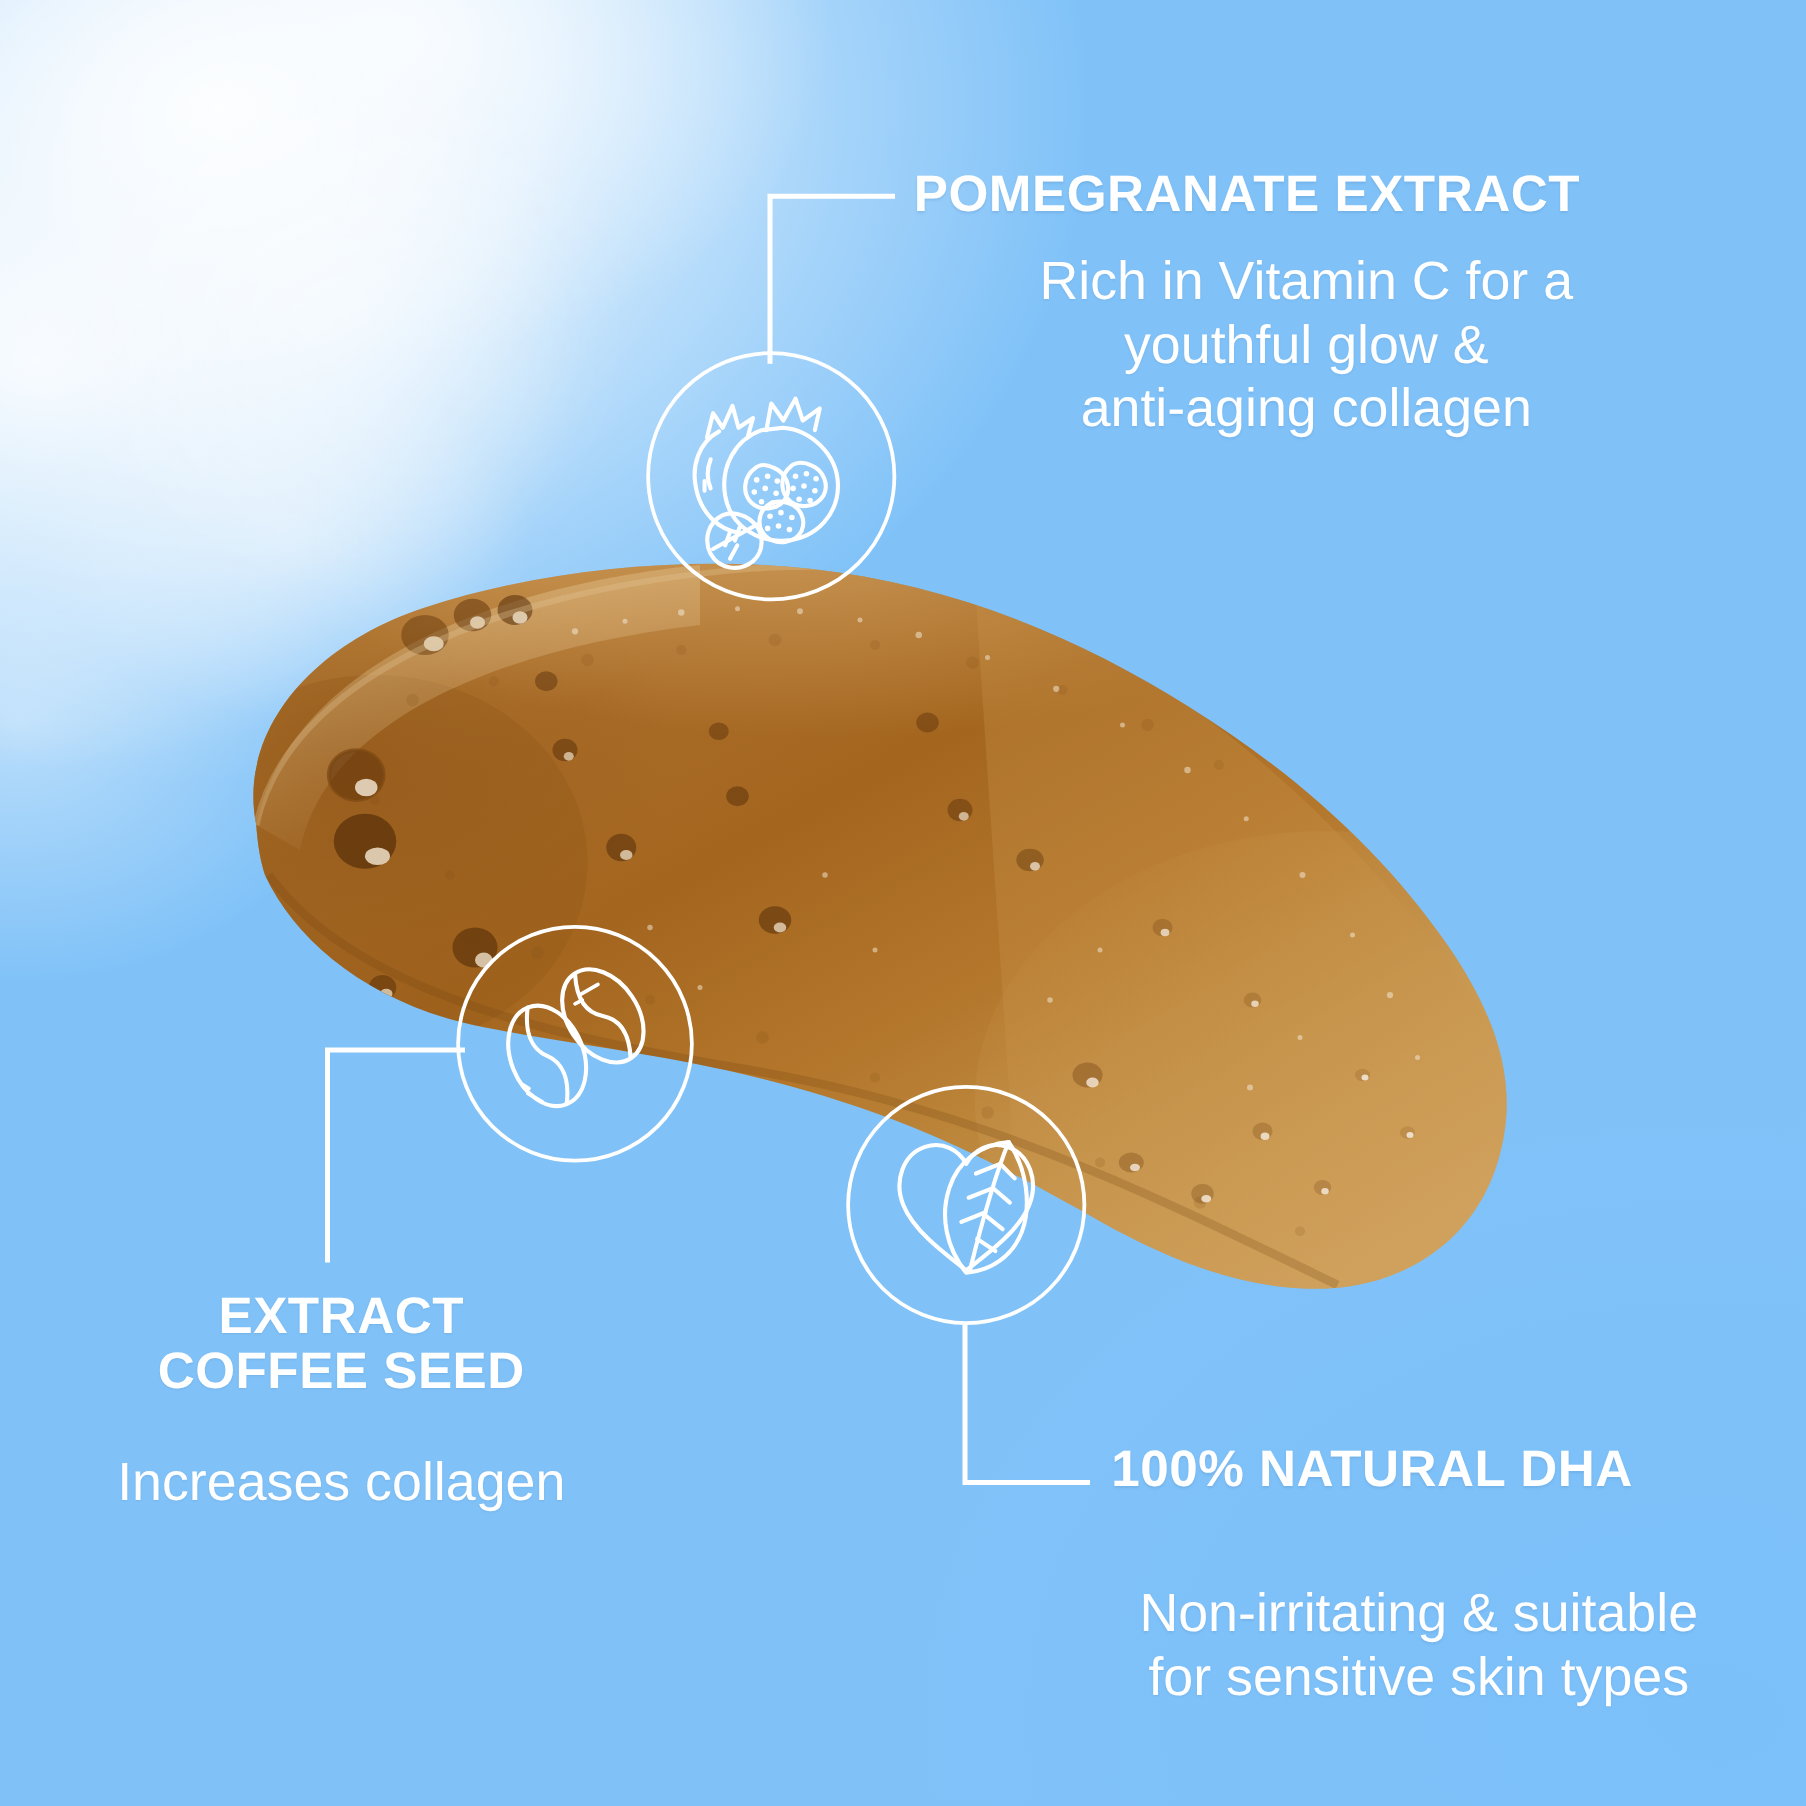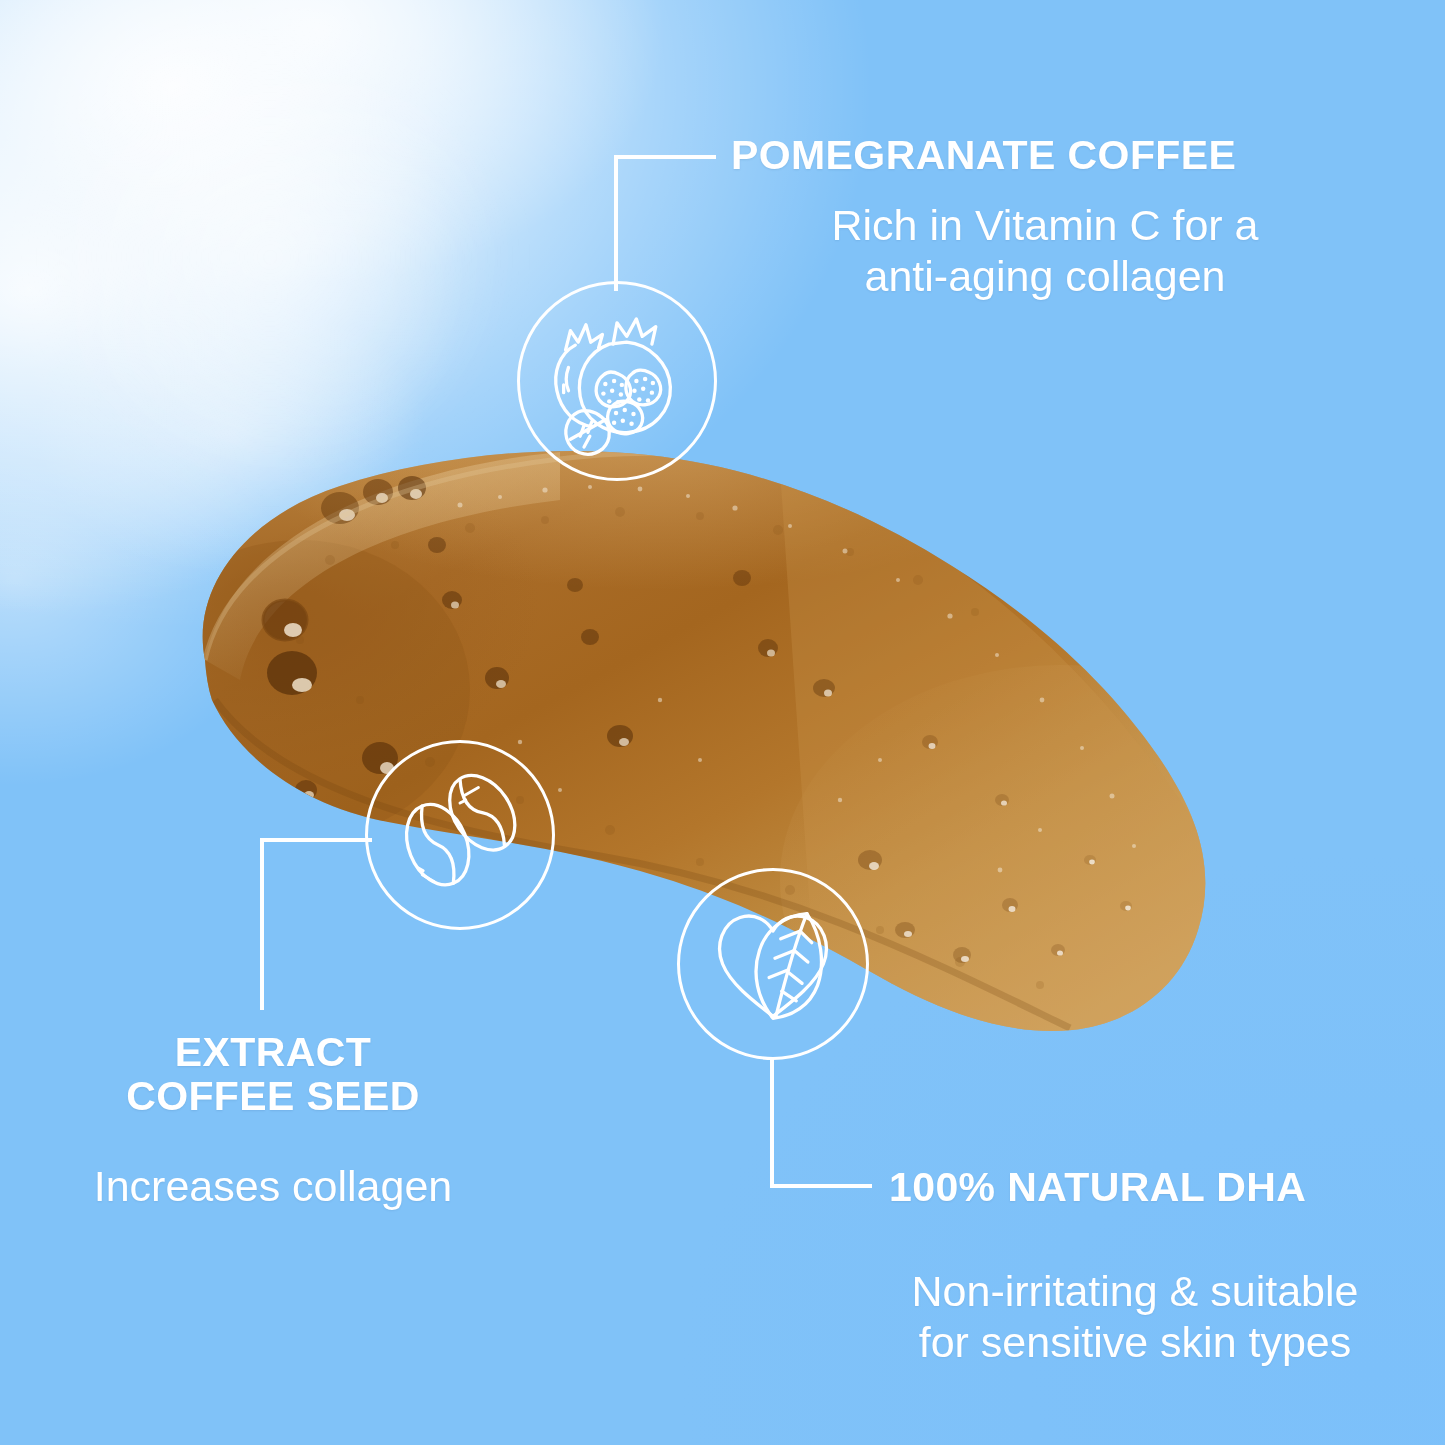--- a/index.html
+++ b/index.html
@@ -376,24 +376,25 @@
                    C 95 161, 94 145, 84 137
                    C 77 131, 67 129, 60 132 Z"></path>
           <path d="M 52 160 L 88 140"></path>
           <path d="M 62 157 L 66 146"></path>
           <path d="M 70 153 L 74 142"></path>
           <path d="M 66 168 L 72 157"></path>
         </g>
       </svg>
     </div>
 
-    <div class="txt hd ta-l" style="left:731px;top:133px;width:640px;">POMEGRANATE COFFEE</div>
+    <div class="txt hd ta-l" style="left:731px;top:133px;width:640px;">POMEGRANATE EXTRACT</div>
 
     <div class="txt bd ta-c" style="left:800px;top:200px;width:490px;">
       <div>Rich in Vitamin C for a</div>
+      <div>youthful glow &amp;</div>
       <div>anti-aging collagen</div>
     </div>
   </div>
 
   <div class="callout">
 
     <div class="leader" style="left:256px;top:834px;">
       <svg width="120" height="180" viewBox="0 0 120 180">
         <path d="M 114 6 L 6 6 L 6 174" fill="none" stroke="#ffffff" stroke-width="4" stroke-linecap="square"></path>
       </svg>
@@ -464,21 +465,21 @@
           <path d="M 118 82 L 98 90"></path>
           <path d="M 112 102 L 92 110"></path>
           <path d="M 124 62 L 136 74"></path>
           <path d="M 118 82 L 132 94"></path>
           <path d="M 111 104 L 126 116"></path>
           <path d="M 105 124 L 120 134"></path>
         </g>
       </svg>
     </div>
 
-    <div class="txt hd ta-l" style="left:889px;top:1153px;width:520px;margin-top:12px;">100% NATURAL DHA</div>
+    <div class="txt hd ta-l" style="left:889px;top:1153px;width:520px;">100% NATURAL DHA</div>
 
     <div class="txt bd ta-c" style="left:890px;top:1266px;width:490px;">
       <div>Non-irritating &amp; suitable</div>
       <div>for sensitive skin types</div>
     </div>
   </div>
 
 </div>
 
 </body></html>

